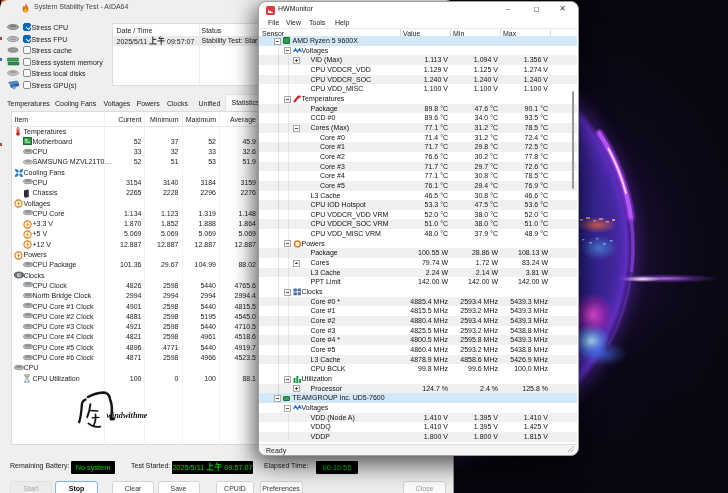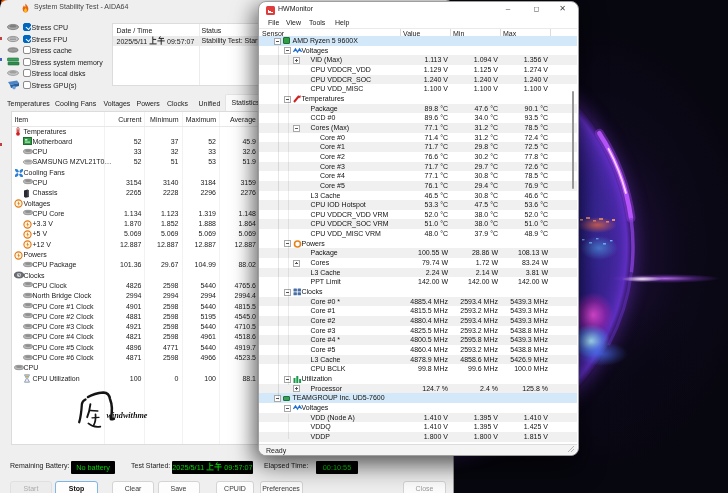--- a/index.html
+++ b/index.html
@@ -556,21 +556,21 @@
         <path d="M16.4 14.2 C15.8 19 14.8 23.5 13.2 27.2" stroke-width="1.9"></path>
         <path d="M16.2 20.4 L23.8 21.0" stroke-width="1.5"></path>
         <path d="M18 27.8 L25 27.4" stroke-width="1.3"></path>
         <path d="M21.5 24.3 C21.9 28 21.2 32.5 19.5 35.6" stroke-width="1.7"></path>
         <path d="M14.3 33.4 C17.8 36.4 22.4 37.4 26.4 36.6" stroke-width="1.6"></path>
       </g>
       <text x="32.5" y="27.5" font-family="Liberation Serif,serif" font-style="italic" font-weight="bold" font-size="8.2" fill="#141414">windwithme</text>
     </svg>
 
     <div class="blab" style="left:10px;top:462px">Remaining Battery:</div>
-    <div class="lcd" style="left:71px;top:460.5px;width:44px;height:13px;line-height:13px">No battery</div>
+    <div class="lcd" style="left:71px;top:460.5px;width:44px;height:13px;line-height:13px">No system</div>
     <div class="blab" style="left:131px;top:462px">Test Started:</div>
     <div class="lcd" style="left:172px;top:460.5px;width:81px;height:13px;line-height:13px">2025/5/11 <svg width="8" height="9" viewBox="0 0 8 9" class="cjk">
           <g stroke="#00d200" stroke-width="0.95" fill="none">
             <path d="M3.8 0.5 V7.6"></path>
             <path d="M4 3.4 H7.2"></path>
             <path d="M0.5 7.9 H7.6"></path>
           </g>
         </svg><svg width="8" height="9" viewBox="0 0 8 9" class="cjk">
           <g stroke="#00d200" stroke-width="0.95" fill="none">
             <path d="M3.4 0.4 L2.2 2.2"></path>

